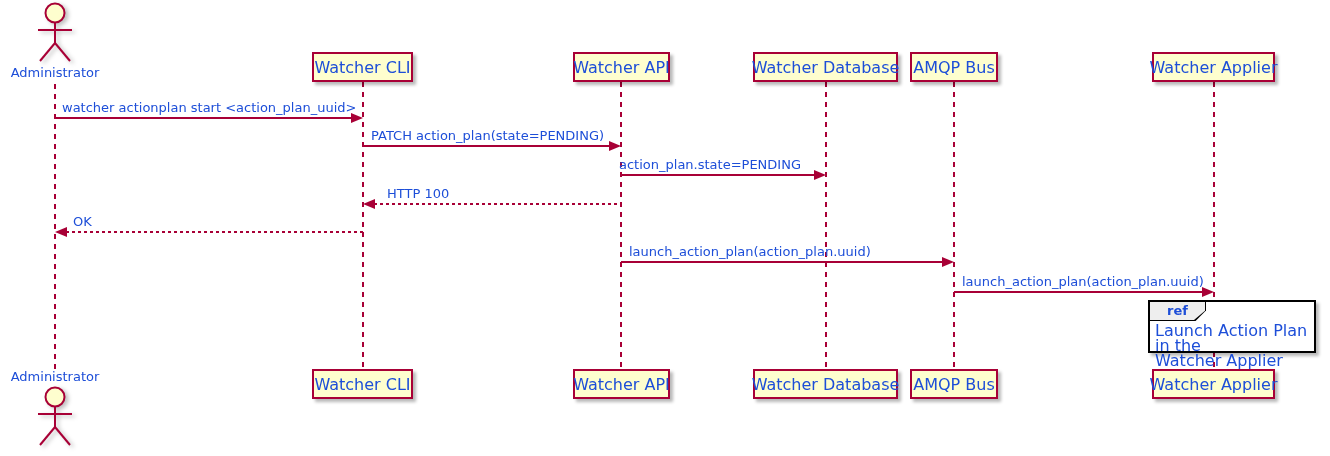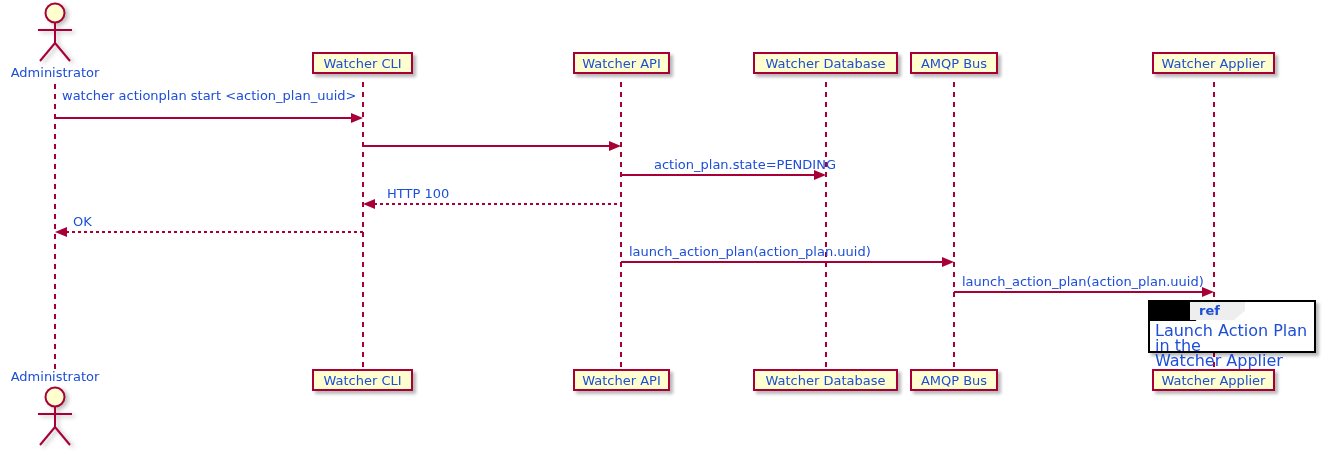--- a/index.html
+++ b/index.html
@@ -15,29 +15,29 @@
   
   .lifeline {
     position: absolute;
     width: 2px;
     background: repeating-linear-gradient(180deg, #A80036 0 5px, transparent 5px 10px);
     z-index: 1;
   }
   
   .pbox {
     position: absolute;
-    height: 22px;
+    height: 30px;
     box-sizing: border-box;
     background: #FEFECE;
     border: 2px solid #A80036;
     box-shadow: 3px 3px 3px rgba(0,0,0,0.28);
     display: flex;
     align-items: center;
     justify-content: center;
-    font-size: 13px;
+    font-size: 16px;
     white-space: nowrap;
     z-index: 2;
   }
   
   .actor-svg { position: absolute; z-index: 2; filter: drop-shadow(3px 2px 2px rgba(0,0,0,0.25)); }
   .actor-label {
     position: absolute;
     width: 110px;
     text-align: center;
     font-size: 13px;
@@ -101,23 +101,22 @@
   }
   .ref-head-inner {
     position: absolute;
     left: 0px; top: 0px;
     width: 55px; height: 18px;
     background: #EEEEEE;
     clip-path: polygon(0 0, 100% 0, 100% 48%, 80% 100%, 0 100%);
     font-weight: bold;
     font-size: 13px;
     line-height: 18px;
-    padding-left: 9px;
+    padding-left: 17px;
     box-sizing: border-box;
-    margin-left: 40px;
   }
   .ref-text {
     position: absolute;
     left: 5px; top: 21px;
     font-size: 16px;
     line-height: 15px;
     white-space: pre-line;
   }
 </style>
 </head>
@@ -140,28 +139,29 @@
     <line x1="22" y1="41" x2="37" y2="59" stroke="#A80036" stroke-width="2"></line>
   </svg>
   <div class="actor-label" style="left:0px; top:65px;">Administrator</div>
 
   <div class="pbox" style="left:312px; top:52px; width:101px;">Watcher CLI</div>
   <div class="pbox" style="left:573px; top:52px; width:97px;">Watcher API</div>
   <div class="pbox" style="left:753px; top:52px; width:145px;">Watcher Database</div>
   <div class="pbox" style="left:910px; top:52px; width:88px;">AMQP Bus</div>
   <div class="pbox" style="left:1152px;top:52px; width:123px;">Watcher Applier</div>
 
-  <div class="msg-label" style="left:62px; top:88px;text-align:right;">watcher actionplan start &lt;action_plan_uuid&gt;</div>
+  <div class="msg-label" style="left:62px; top:100px;text-align:right;">watcher actionplan start &lt;action_plan_uuid&gt;</div>
   <div class="msg-line-solid" style="left:55px; top:117px; width:300px;"></div>
   <div class="arrow-right" style="left:351px; top:113px;"></div>
 
+  <div class="msg-label" style="left:371px; top:128px;">PATCH action_plan(state=PENDING)</div>
   <div class="msg-line-solid" style="left:363px; top:145px; width:250px;"></div>
   <div class="arrow-right" style="left:609px; top:141px;"></div>
 
-  <div class="msg-label" style="left:654px; top:157px;">action_plan.state=PENDING</div>
+  <div class="msg-label" style="left:619px; top:157px;">action_plan.state=PENDING</div>
   <div class="msg-line-solid" style="left:621px; top:174px; width:197px;"></div>
   <div class="arrow-right" style="left:814px; top:170px;"></div>
 
   <div class="msg-label" style="left:387px; top:186px;">HTTP 100</div>
   <div class="msg-line-dashed" style="left:374px; top:203px; width:247px;"></div>
   <div class="arrow-left" style="left:363px; top:199px;"></div>
 
   <div class="msg-label" style="left:73px; top:214px;text-align:right;">OK</div>
   <div class="msg-line-dashed" style="left:66px; top:231px; width:297px;"></div>
   <div class="arrow-left" style="left:55px; top:227px;"></div>

